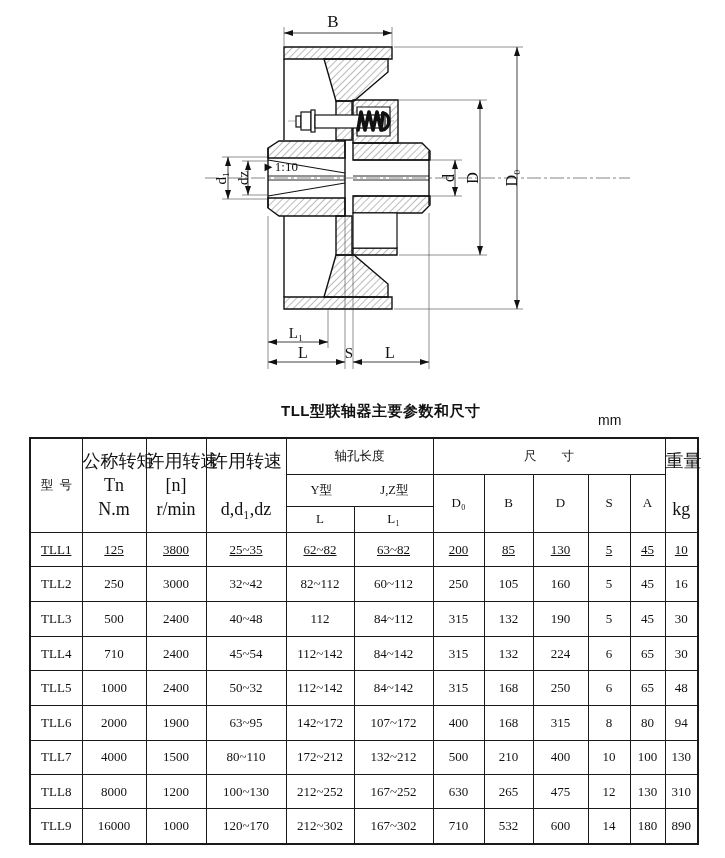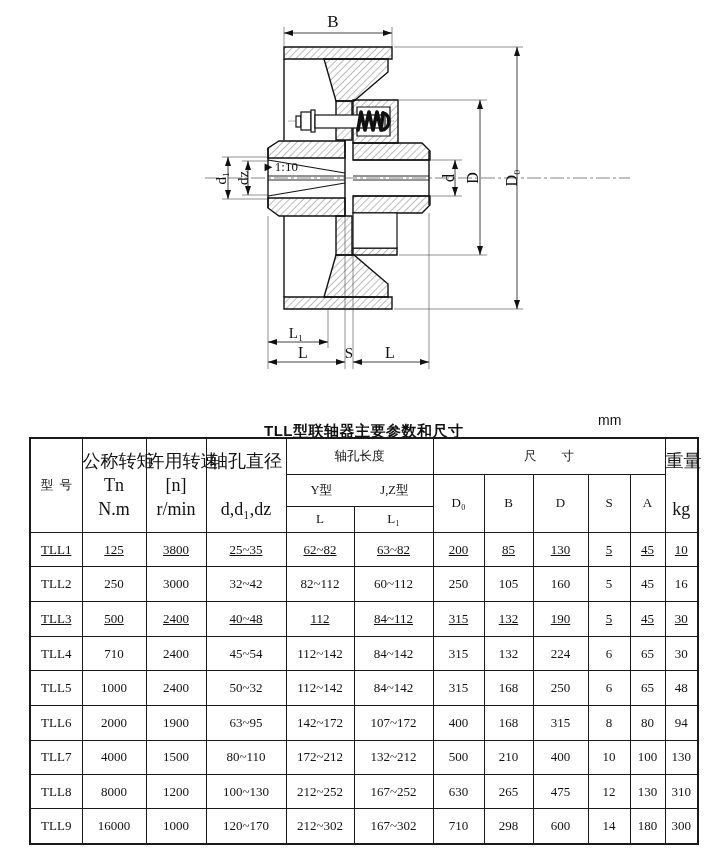--- a/index.html
+++ b/index.html
@@ -3,23 +3,23 @@
 <meta charset="utf-8">
 <style>
   html,body{margin:0;padding:0;background:#ffffff;}
   .page{
     position:relative;width:725px;height:858px;background:#fff;
     font-family:"Liberation Serif","DejaVu Serif",serif;color:#111;overflow:hidden;
   }
   .drawing-wrap{position:absolute;left:0;top:0;width:725px;height:398px;}
   .title-row{position:absolute;left:0;top:400px;width:725px;height:24px;}
   .doc-title{
-    position:absolute;left:264px;top:2px;
+    position:absolute;left:281px;top:2px;
     font-family:"Liberation Sans","DejaVu Sans",sans-serif;
-    font-weight:bold;font-size:15px;letter-spacing:0.5px;white-space:pre;margin-top:20px;
+    font-weight:bold;font-size:15px;letter-spacing:0.5px;white-space:pre;
   }
   .unit-label{position:absolute;left:598px;top:12px;font-size:14px;
     font-family:Liberation Sans, sans-serif;}
   table.params{
     position:absolute;left:29px;top:437px;width:668px;
     border-collapse:collapse;table-layout:fixed;
     font-size:13px;text-align:center;
   }
   table.params th,table.params td{
     border:1px solid #1a1a1a;padding:0;font-weight:normal;
@@ -173,21 +173,21 @@
     </colgroup>
     <thead>
       <tr class="hr1">
         <th rowspan="3" class="cjk">型  号</th>
         <th rowspan="3" class="hdr-multiline">公称转矩
 Tn
 N.m</th>
         <th rowspan="3" class="hdr-multiline">许用转速
 [n]
 r/min</th>
-        <th rowspan="3" class="hdr-multiline">轴孔直径
+        <th rowspan="3" class="hdr-multiline">许用转速
 
 d,d₁,dz</th>
         <th colspan="2" class="cjk">轴孔长度</th>
         <th colspan="5" class="cjk">尺        寸</th>
         <th rowspan="3" class="hdr-multiline"><span>重量</span><br><br><span>kg</span></th>
       </tr>
       <tr class="hr2">
         <th colspan="2">
           <div class="split-cell">
             <span class="cjk">Y型</span>
@@ -227,21 +227,21 @@
           <td>32~42</td>
           <td>82~112</td>
           <td>60~112</td>
           <td>250</td>
           <td>105</td>
           <td>160</td>
           <td>5</td>
           <td>45</td>
           <td>16</td>
         </tr>
-        <tr style="height: 34.7px; text-decoration: underline;">
+        <tr style="height: 34.7px;">
           <td>TLL3</td>
           <td>500</td>
           <td>2400</td>
           <td>40~48</td>
           <td>112</td>
           <td>84~112</td>
           <td>315</td>
           <td>132</td>
           <td>190</td>
           <td>5</td>
@@ -319,22 +319,22 @@
           <td>310</td>
         </tr>
         <tr style="height: 34.7px;">
           <td>TLL9</td>
           <td>16000</td>
           <td>1000</td>
           <td>120~170</td>
           <td>212~302</td>
           <td>167~302</td>
           <td>710</td>
-          <td>298</td>
+          <td>532</td>
           <td>600</td>
           <td>14</td>
           <td>180</td>
-          <td>300</td>
+          <td>890</td>
         </tr>
       </tbody>
   </table>
 
 </div>
 
 </body></html>

